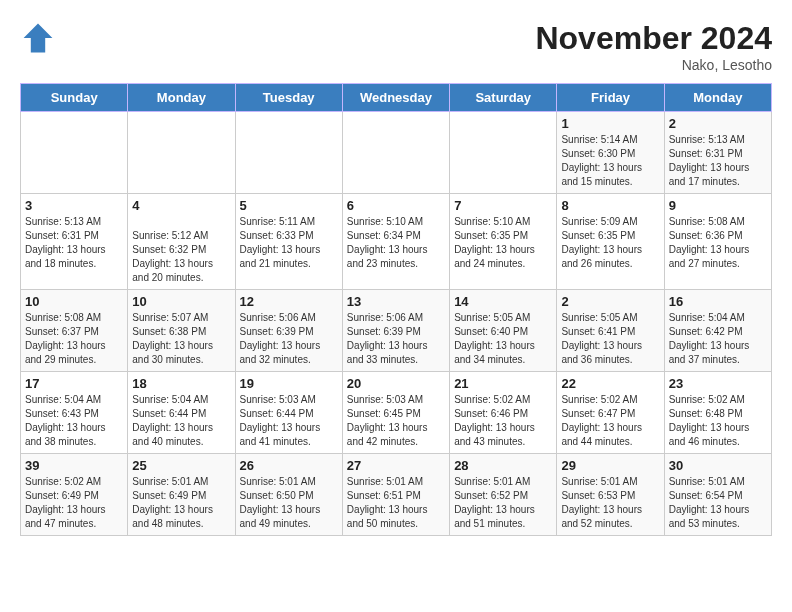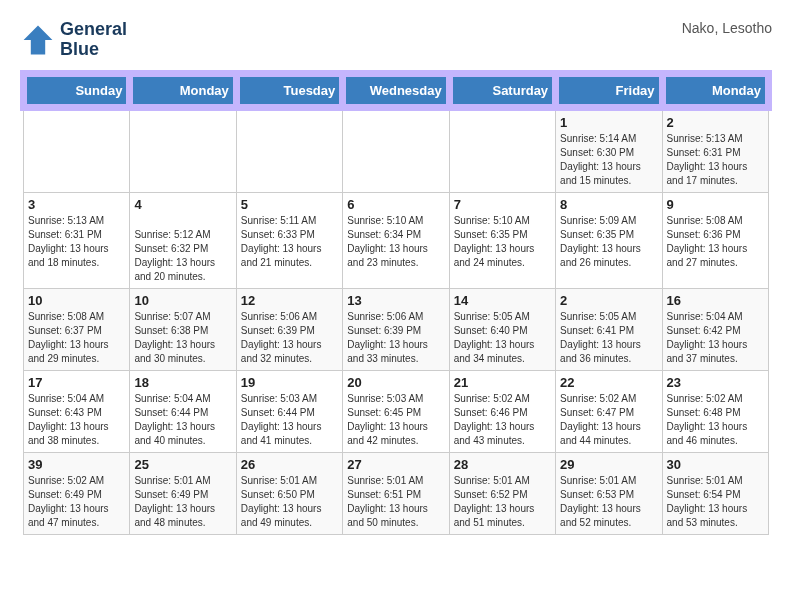--- a/index.html
+++ b/index.html
@@ -48,24 +48,24 @@
     }
     table {
       width: 100%;
       border-collapse: collapse;
       font-size: 11px;
     }
     thead tr th {
       background-color: #3a7ebf;
       color: #fff;
       padding: 6px 4px;
-      text-align: right;
+      text-align: center;
       font-size: 13px;
       font-weight: bold;
-      border: 7px solid #c4b5fd;
+      border: 1px solid #c4b5fd;
     }
     tbody tr td {
       border: 1px solid #ccc;
       vertical-align: top;
       padding: 4px;
       width: calc(100% / 7);
       height: 80px;
       background: #fff;
     }
     tbody tr:nth-child(odd) td {
@@ -87,26 +87,23 @@
     }
   </style>
 </head>
 <body>
 
 <div class="header">
   <div class="logo">
     <svg class="logo-icon" viewBox="0 0 40 40">
       <polygon points="20,4 36,20 28,20 28,36 12,36 12,20 4,20" fill="#3a7ebf"></polygon>
     </svg>
-    <div class="logo-text">
-      <span>General</span>
-      <span>Blue</span>
-    </div>
   </div>
   <div class="title-area">
+    <div class="month-title">November 2024</div>
     <div class="location">Nako, Lesotho</div>
   </div>
 </div>
 
 <table>
   <thead>
     <tr>
     <th>Sunday</th>
         <th>Monday</th>
         <th>Tuesday</th>

